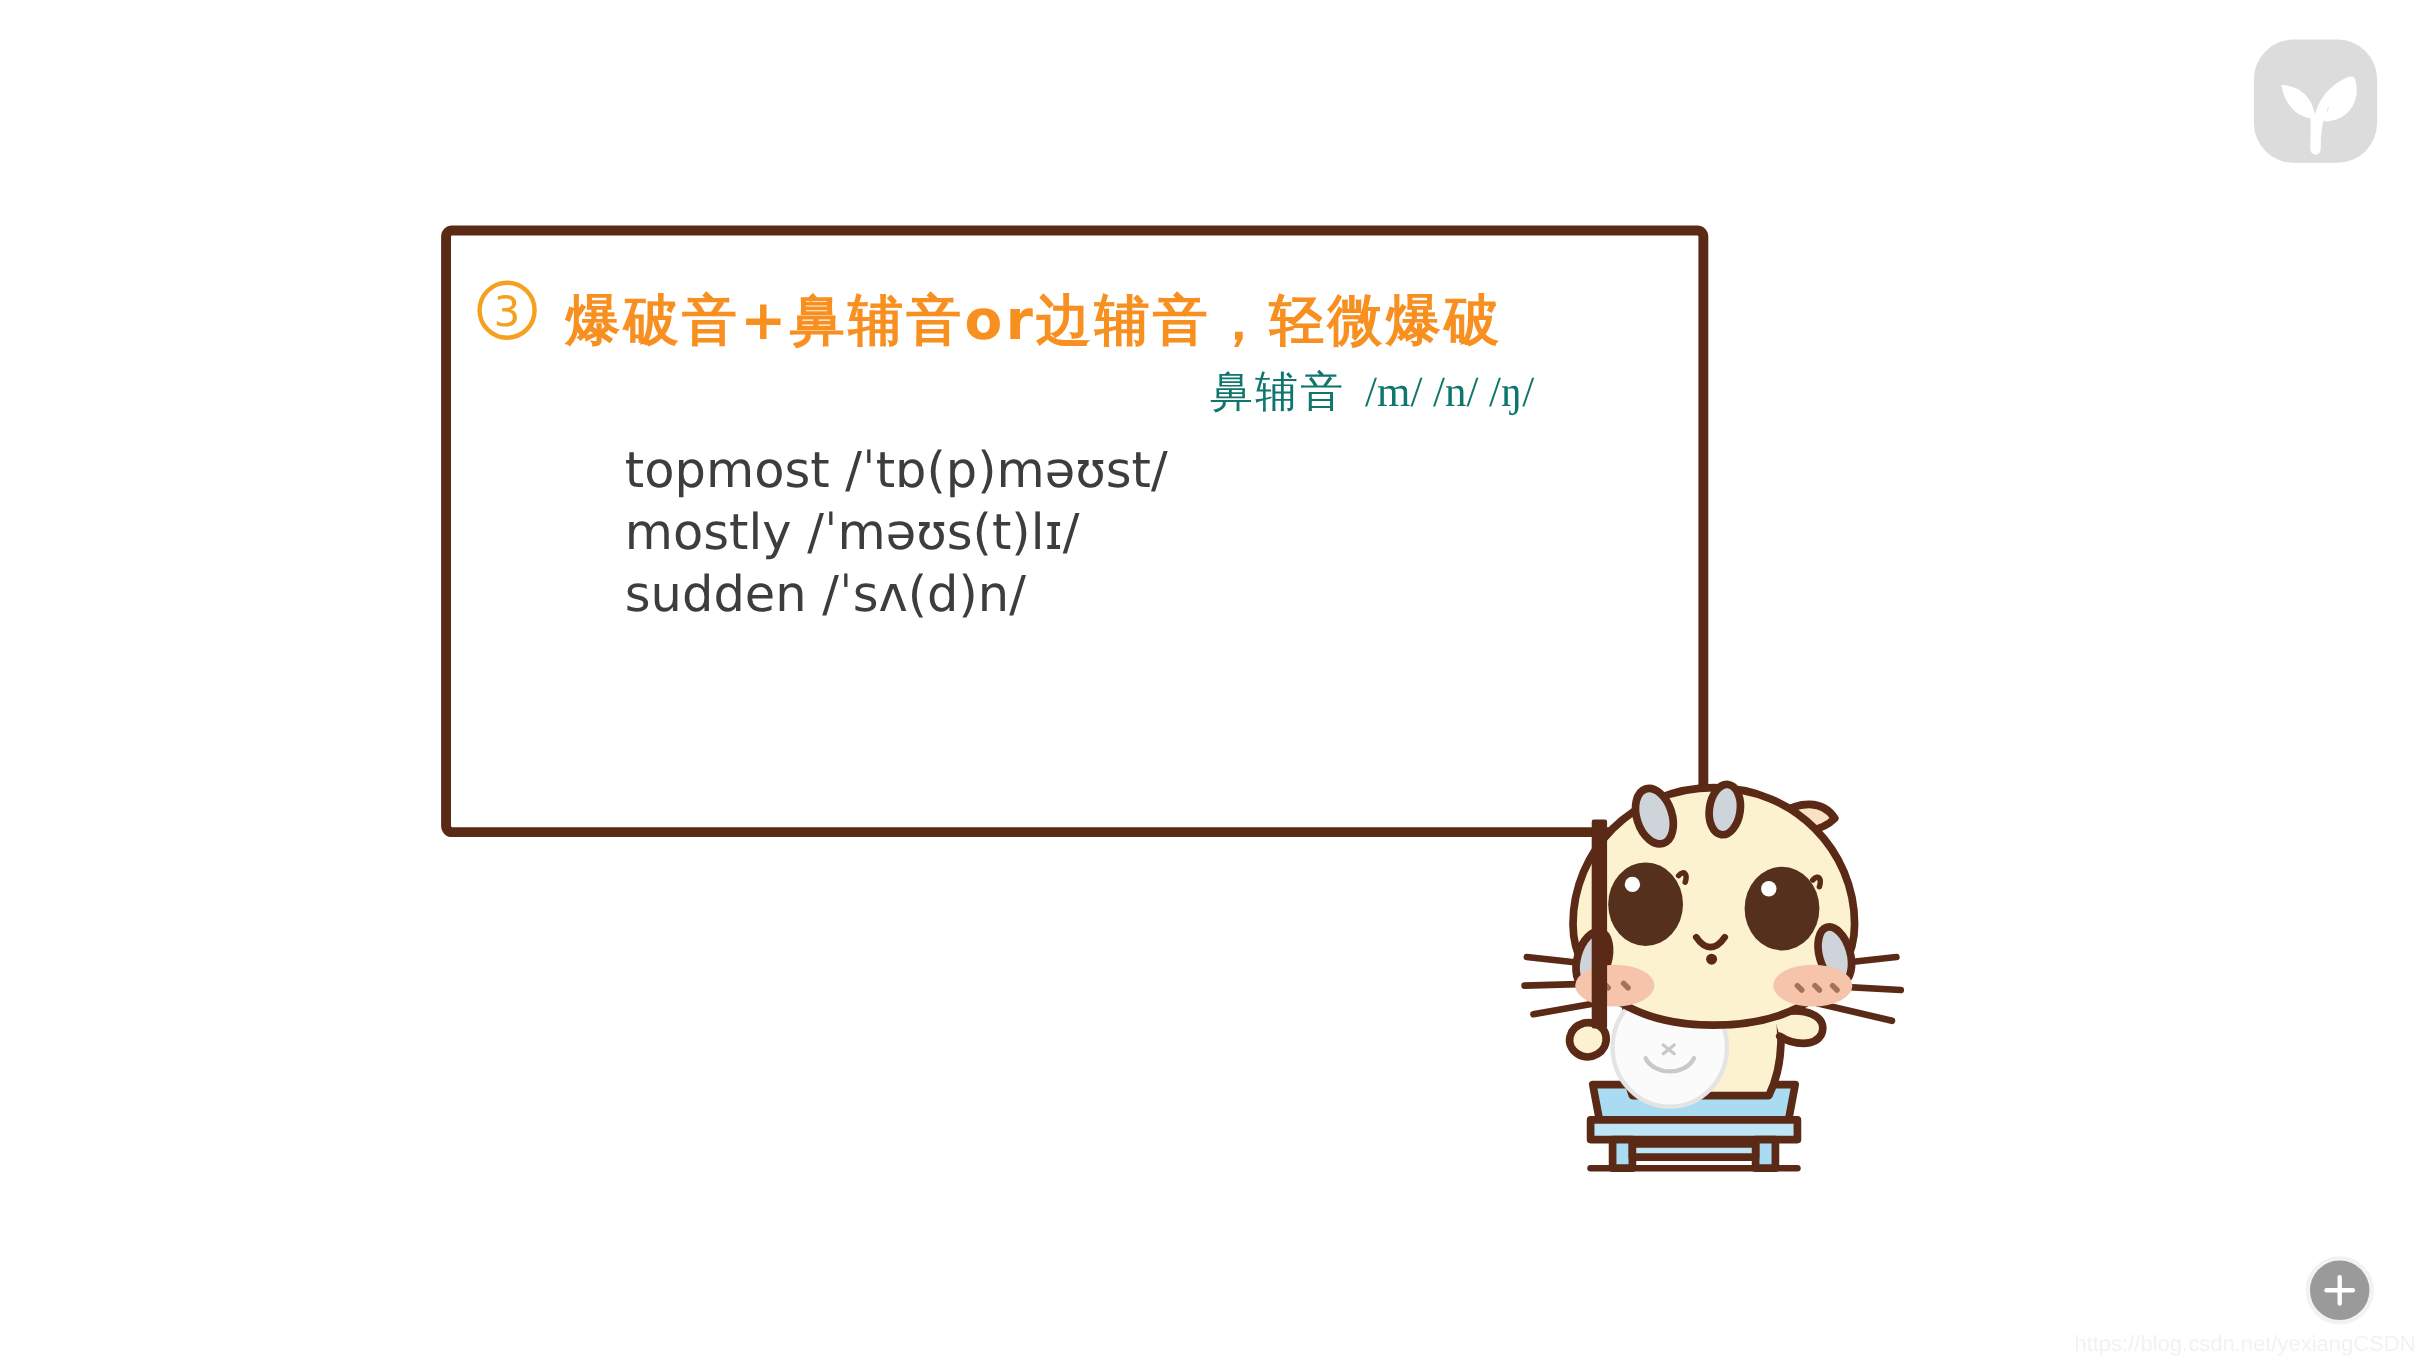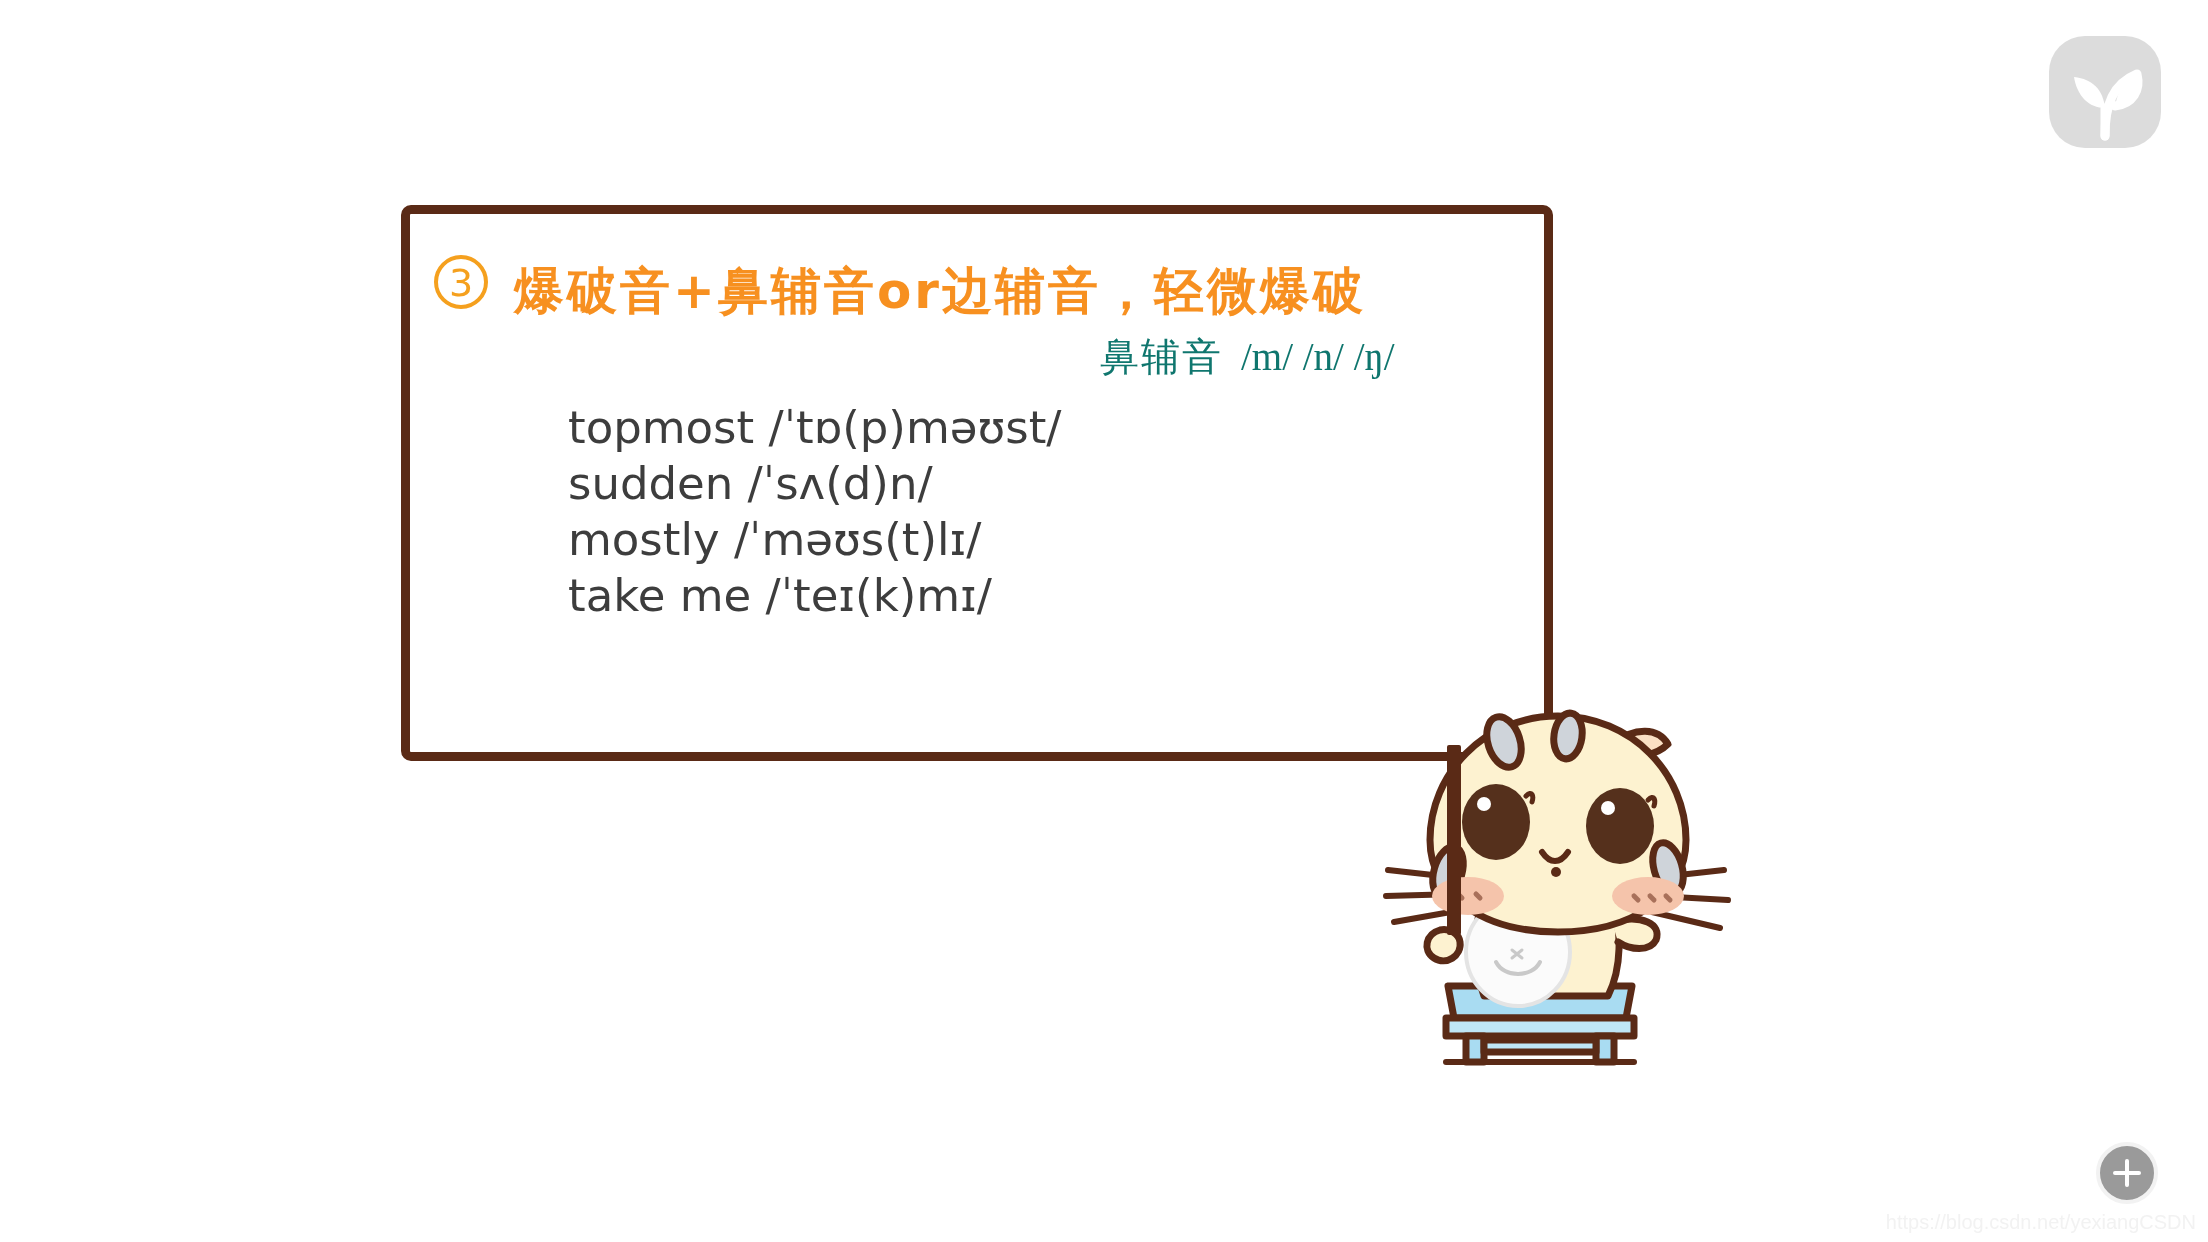--- a/index.html
+++ b/index.html
@@ -178,23 +178,22 @@
   </div>
 
   <div class="notes">
     <div class="note-line">
       <span class="note-label">鼻辅音</span><span class="note-ipa">/m/ /n/ /ŋ/</span>
     </div>
   </div>
 
   <div class="words">
     <div class="word-line">topmost /ˈtɒ(p)məʊst/</div>
+    <div class="word-line">mostly /ˈməʊs(t)lɪ/</div>
     <div class="word-line">sudden /ˈsʌ(d)n/</div>
-    <div class="word-line">mostly /ˈməʊs(t)lɪ/</div>
-    <div class="word-line">take me /ˈteɪ(k)mɪ/</div>
   </div>
 </div>
 
 <div class="pole"></div>
 
 <div class="cat">
   <svg viewBox="0 0 360 380" width="360" height="380" aria-hidden="true">
     <g stroke="#5a2a16" stroke-width="7" stroke-linecap="round" stroke-linejoin="round">
 
       <line x1="8" y1="170" x2="80" y2="178" stroke-width="6"></line>

